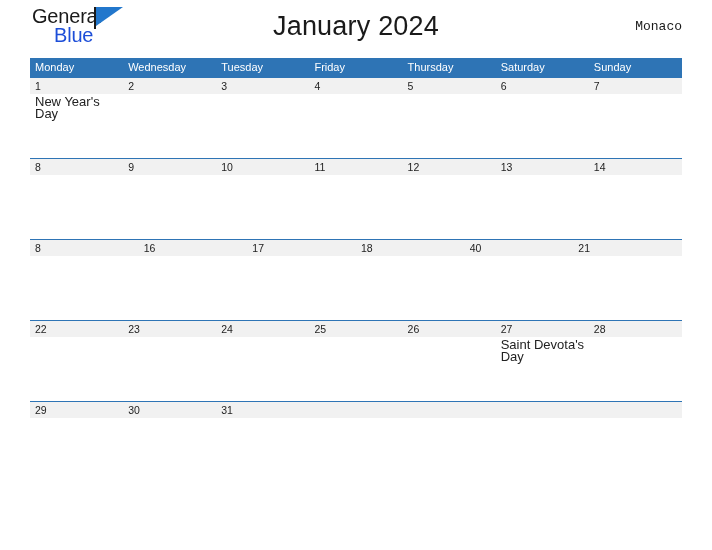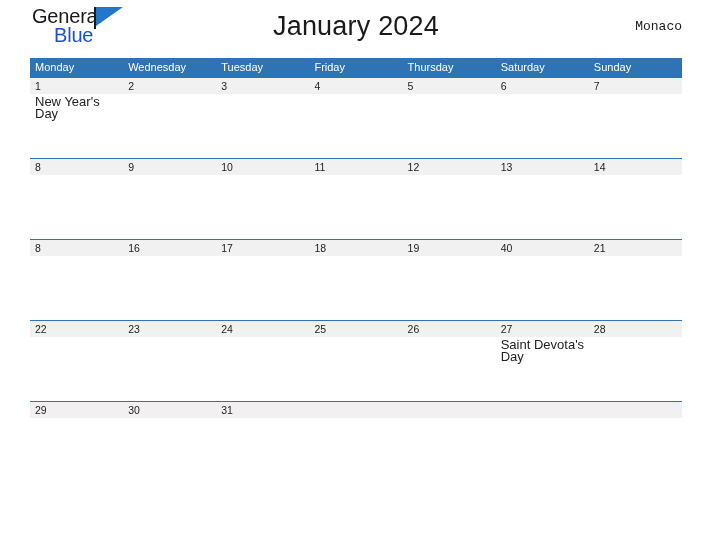--- a/index.html
+++ b/index.html
@@ -286,24 +286,20 @@
         </div>
         <div class="day">
           <span class="day-num">17</span>
           <span class="day-event"></span>
         </div>
         <div class="day">
           <span class="day-num">18</span>
           <span class="day-event"></span>
         </div>
         <div class="day">
-          <span class="day-num">19</span>
-          <span class="day-event"></span>
-        </div>
-        <div class="day">
           <span class="day-num">40</span>
           <span class="day-event"></span>
         </div>
         <div class="day">
           <span class="day-num">21</span>
           <span class="day-event"></span>
         </div>
       </div>
     </div>
 

